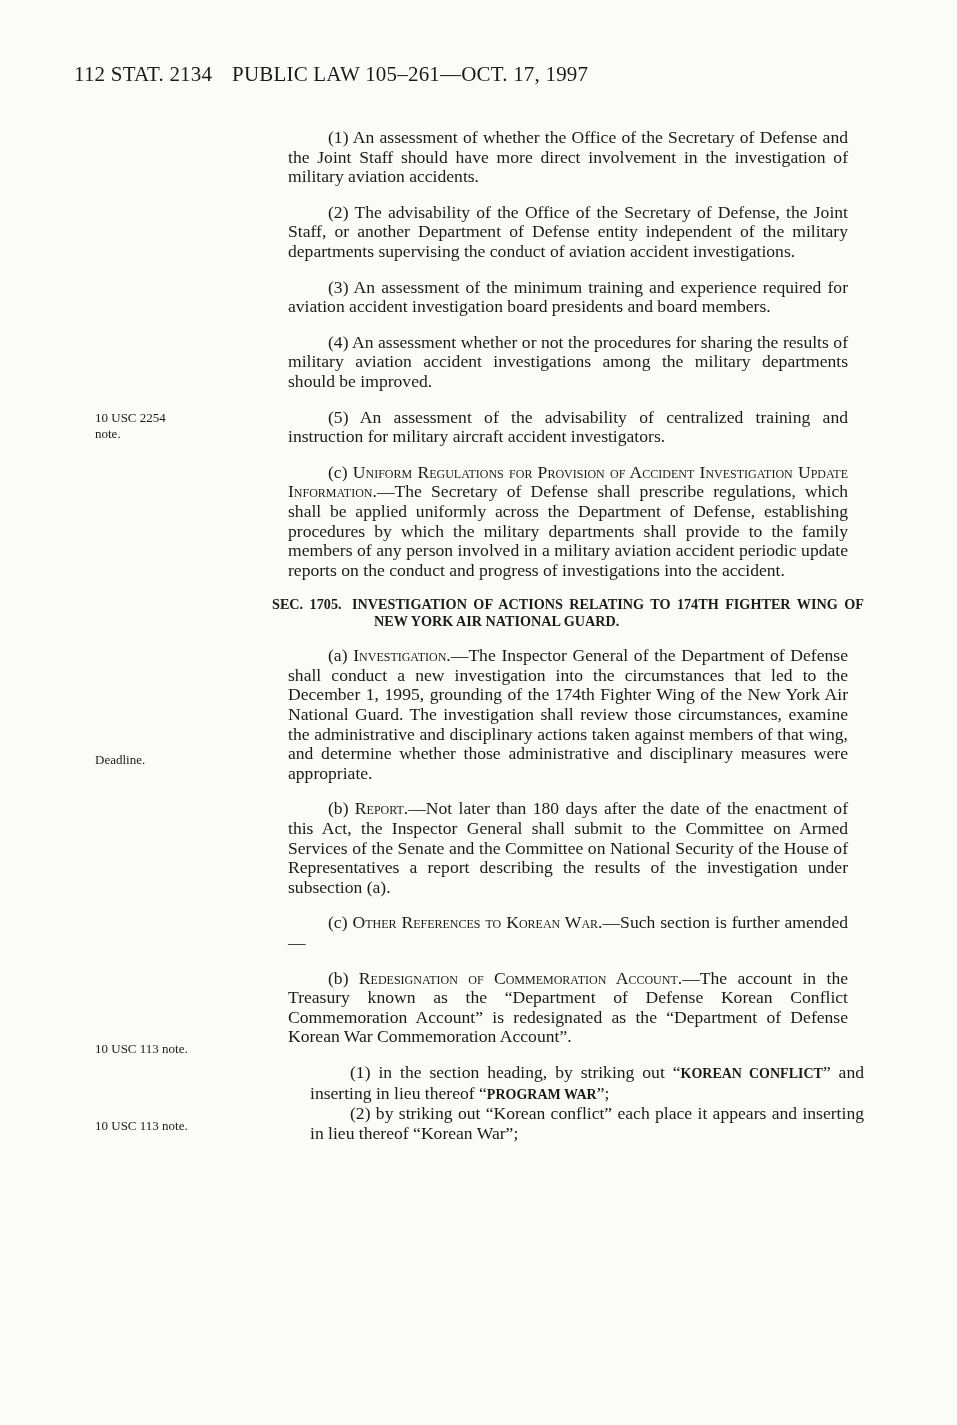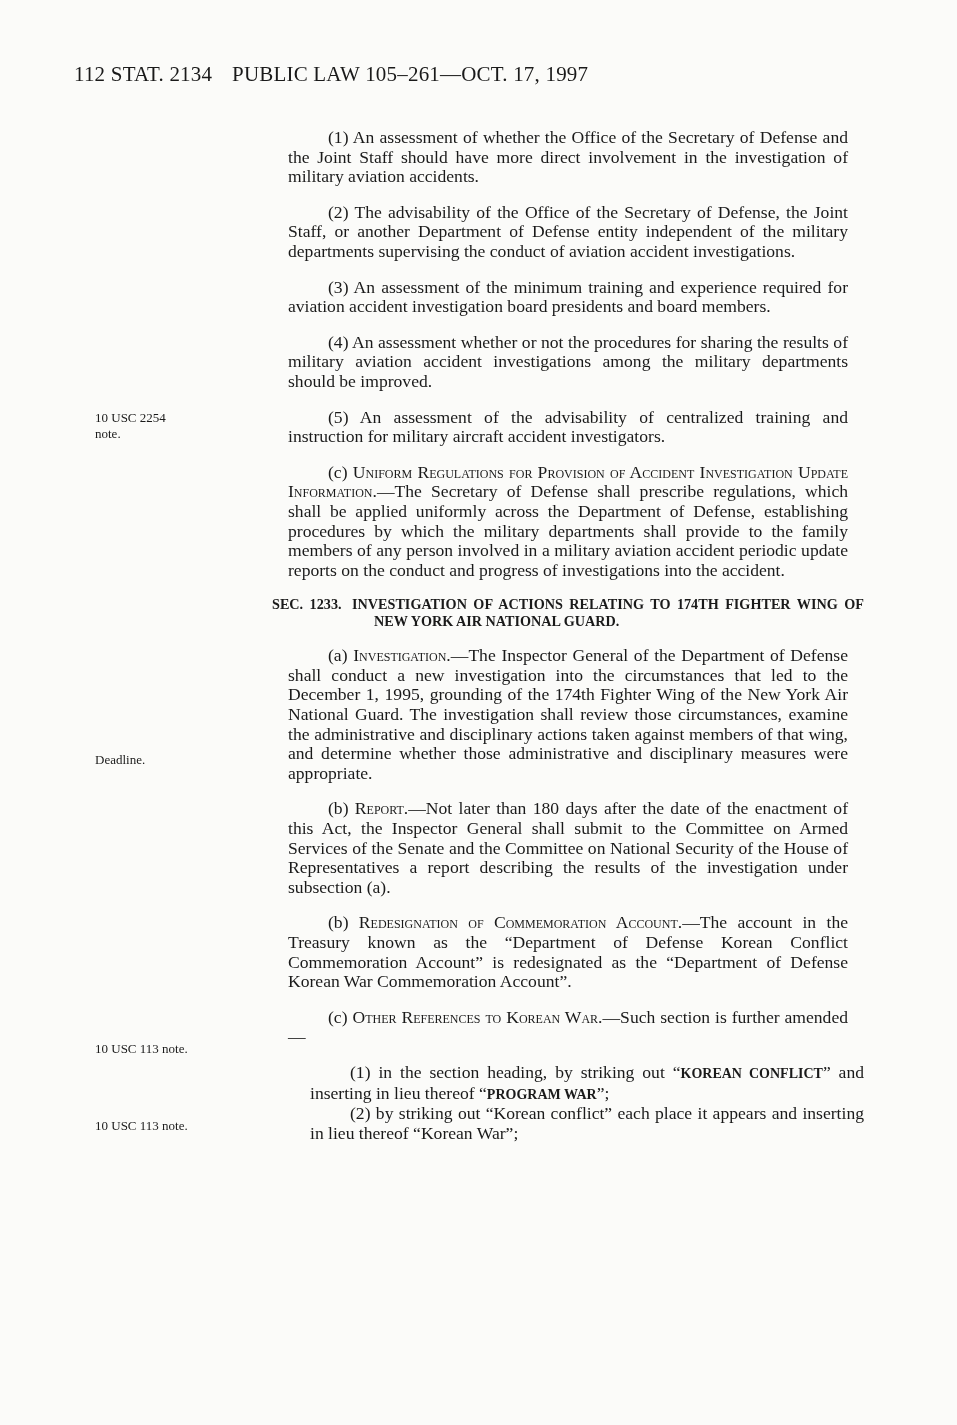--- a/index.html
+++ b/index.html
@@ -40,33 +40,33 @@
   <p class="p">(2) The advisability of the Office of the Secretary of Defense, the Joint Staff, or another Department of Defense entity independent of the military departments supervising the conduct of aviation accident investigations.</p>
   <p class="p">(3) An assessment of the minimum training and experience required for aviation accident investigation board presidents and board members.</p>
   <p class="p">(4) An assessment whether or not the procedures for sharing the results of military aviation accident investigations among the military departments should be improved.</p>
   <p class="p">(5) An assessment of the advisability of centralized training and instruction for military aircraft accident investigators.</p>
 
   <p class="p">
     <span>(c) </span><span class="sc">Uniform Regulations for Provision of Accident Investigation Update Information.</span><span>—The Secretary of Defense shall prescribe regulations, which shall be applied uniformly across the Department of Defense, establishing procedures by which the military departments shall provide to the family members of any person involved in a military aviation accident periodic update reports on the conduct and progress of investigations into the accident.</span>
   </p>
 
   <div class="sec">
-    <span class="num">SEC. 1233.</span>
+    <span class="num">SEC. 1705.</span>
     <span>INVESTIGATION OF ACTIONS RELATING TO 174TH FIGHTER WING OF NEW YORK AIR NATIONAL GUARD.</span>
   </div>
   <p class="p">
     <span>(a) </span><span class="sc">Investigation.</span><span>—The Inspector General of the Department of Defense shall conduct a new investigation into the circumstances that led to the December 1, 1995, grounding of the 174th Fighter Wing of the New York Air National Guard. The investigation shall review those circumstances, examine the administrative and disciplinary actions taken against members of that wing, and determine whether those administrative and disciplinary measures were appropriate.</span>
   </p>
   <p class="p">
     <span>(b) </span><span class="sc">Report.</span><span>—Not later than 180 days after the date of the enactment of this Act, the Inspector General shall submit to the Committee on Armed Services of the Senate and the Committee on National Security of the House of Representatives a report describing the results of the investigation under subsection (a).</span>
   </p>
 
   <p class="p">
-    <span>(b) </span><span class="sc">Redesignation of Commemoration Account.</span><span>—The account in the Treasury known as the “Department of Defense Korean Conflict Commemoration Account” is redesignated as the “Department of Defense Korean War Commemoration Account”.</span>
+    <span>(c) </span><span class="sc">Other References to Korean War.</span><span>—Such section is further amended—</span>
   </p>
   <p class="p">
-    <span>(c) </span><span class="sc">Other References to Korean War.</span><span>—Such section is further amended—</span>
+    <span>(b) </span><span class="sc">Redesignation of Commemoration Account.</span><span>—The account in the Treasury known as the “Department of Defense Korean Conflict Commemoration Account” is redesignated as the “Department of Defense Korean War Commemoration Account”.</span>
   </p>
   <p class="sub">
     <span>(1) in the section heading, by striking out “</span><span class="bold-caps">KOREAN CONFLICT</span><span>” and inserting in lieu thereof “</span><span class="bold-caps">PROGRAM WAR</span><span>”;</span>
   </p>
   <p class="sub">(2) by striking out “Korean conflict” each place it appears and inserting in lieu thereof “Korean War”;</p>
 </div>
 
 </body></html>

